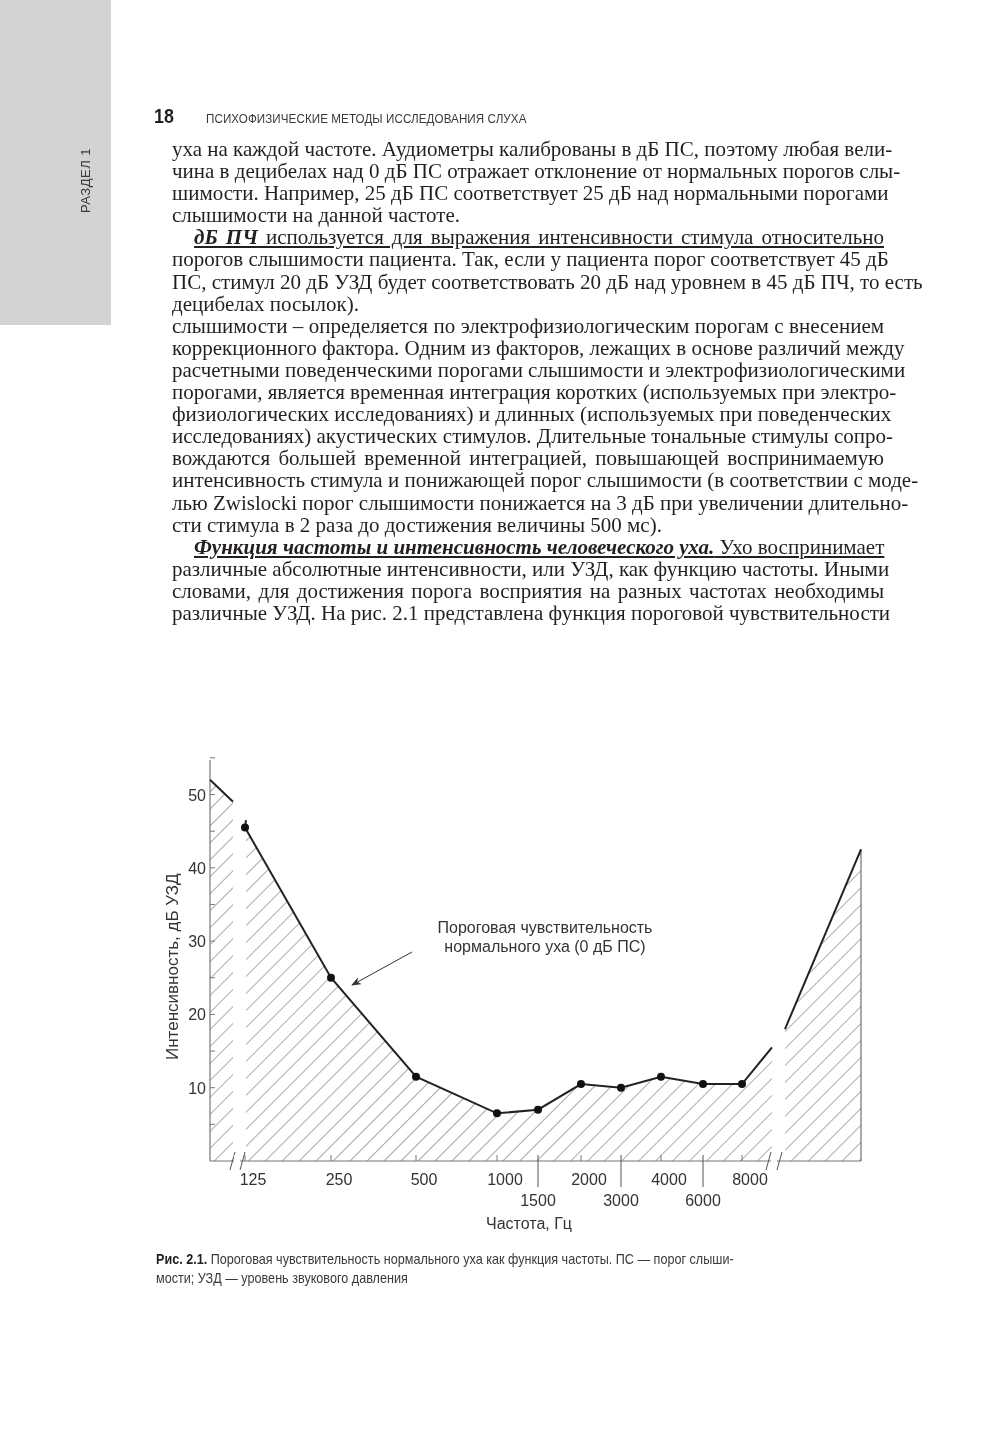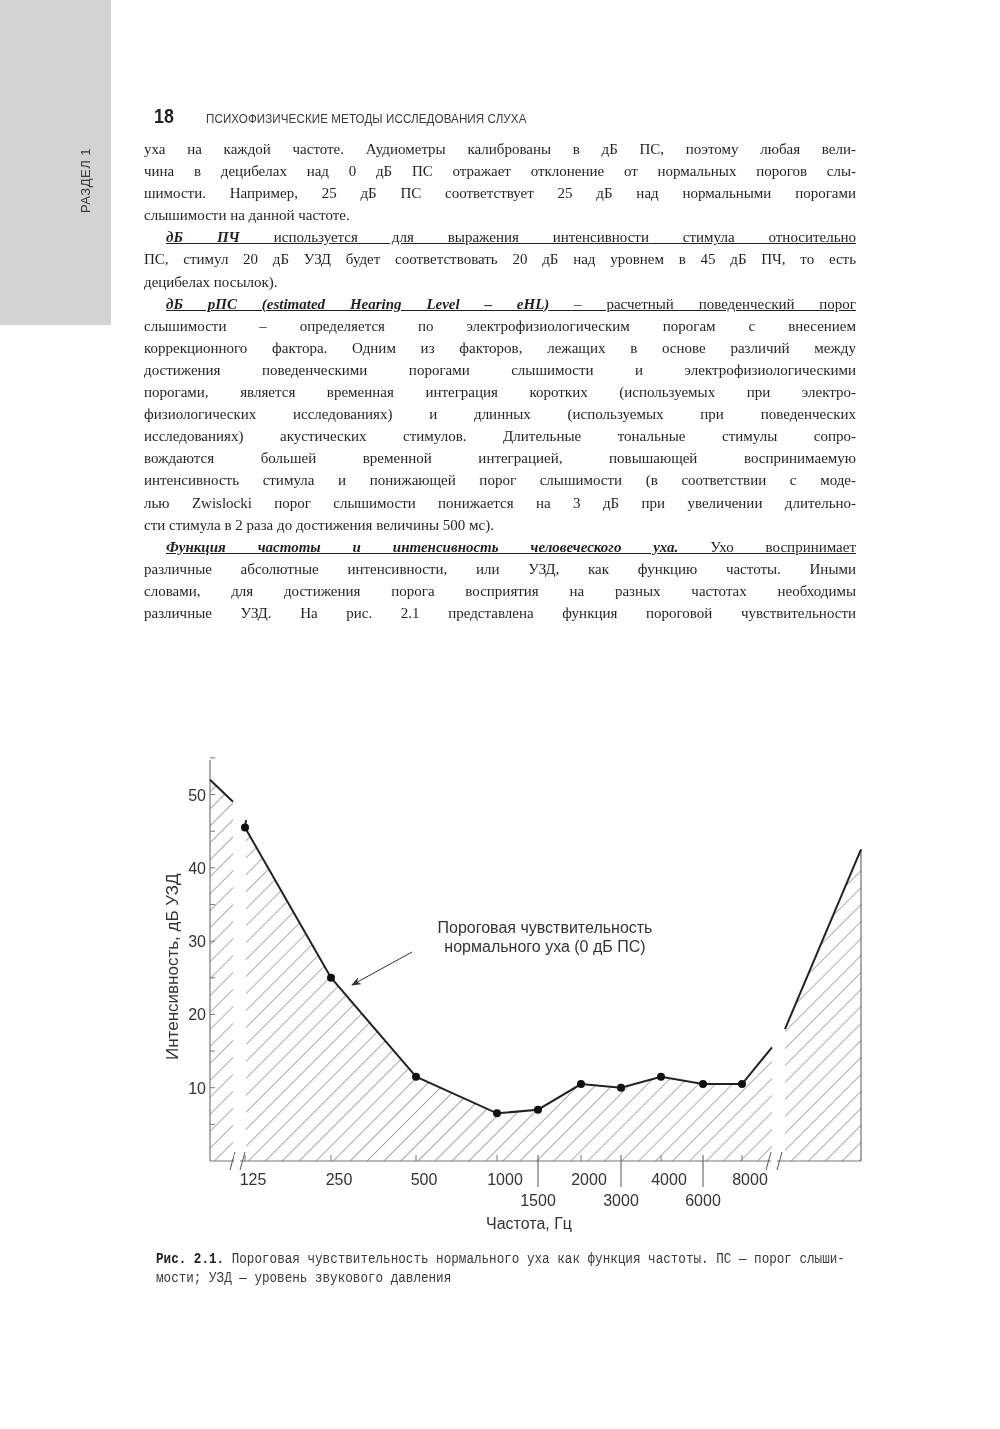--- a/index.html
+++ b/index.html
@@ -3,28 +3,28 @@
 <meta charset="utf-8">
 <style>
   html, body { margin: 0; padding: 0; background: #ffffff; }
   body { width: 1000px; height: 1429px; position: relative; overflow: hidden; font-family: "Liberation Serif", "DejaVu Serif", serif; color: #231f20; }
   .side-tab { position: absolute; left: 0; top: 0; width: 111px; height: 325px; background: #d3d3d3; }
   .side-label { position: absolute; left: 78px; top: 183px; width: 0; height: 0; }
   .side-label span { position: absolute; transform: rotate(-90deg); transform-origin: 0 0; font-family: "Liberation Sans", "DejaVu Sans", sans-serif; font-size: 13px; letter-spacing: 0.5px; color: #3a3a3a; white-space: nowrap; display:block; left: 0; top: 30px; }
   .running-head { position: absolute; left: 154px; top: 104px; display: flex; align-items: baseline; font-family: "Liberation Sans", "DejaVu Sans", sans-serif; justify-content: flex-end; }
   .page-num { font-size: 21px; font-weight: bold; color: #231f20; transform: scaleX(0.85); transform-origin: left; width: 40px; }
   .running-title { font-size: 13.5px; color: #3a3a3a; letter-spacing: 0.1px; transform: scaleX(0.86); transform-origin: left; margin-left: 12px; white-space: nowrap; }
-  .body-text { position: absolute; left: 144px; top: 138px; width: 712px; font-size: 15px; line-height: 22.1px; }
+  .body-text { position: absolute; left: 172px; top: 138px; width: 712px; font-size: 21px; line-height: 22.1px; }
   .line { display: block; text-align: justify; text-align-last: justify; white-space: nowrap; height: 22.1px; overflow: visible; }
   .line.last { text-align-last: left; }
   .line.indent { padding-left: 22px; text-decoration: underline; }
   .term { font-weight: bold; font-style: italic; }
   .chart-wrap { position: absolute; left: 150px; top: 750px; width: 730px; height: 490px; }
   .chart-wrap svg { width: 730px; height: 490px; display: block; }
-  .caption { position: absolute; left: 156px; top: 1250px; width: 712px; font-family: Liberation Mono, monospace; font-size: 14.5px; line-height: 19px; color: #3a3a3a; }
+  .caption { position: absolute; left: 156px; top: 1250px; width: 712px; font-family: Liberation Sans, sans-serif; font-size: 14.5px; line-height: 19px; color: #3a3a3a; }
   .caption .cap-line { display:block; white-space: nowrap; transform: scaleX(0.87); transform-origin: left; }
   .caption .cap-label { font-weight: bold; color: #231f20; }
 </style>
 </head>
 <body>
 
 <div class="side-tab">
   <div class="side-label">
       <span>РАЗДЕЛ 1</span>
     </div>
@@ -39,32 +39,32 @@
 
   <div>
     <span class="line"><span>уха на каждой частоте. Аудиометры калиброваны в дБ ПС, поэтому любая вели-</span></span>
     <span class="line"><span>чина в децибелах над 0 дБ ПС отражает отклонение от нормальных порогов слы-</span></span>
     <span class="line"><span>шимости. Например, 25 дБ ПС соответствует 25 дБ над нормальными порогами</span></span>
     <span class="line last"><span>слышимости на данной частоте.</span></span>
   </div>
 
   <div>
     <span class="line indent"><span class="term">дБ ПЧ</span><span> используется для выражения интенсивности стимула относительно</span></span>
+    <span class="line"><span>порогов слышимости пациента. Так, если у пациента порог соответствует 45 дБ</span></span>
     <span class="line"><span>ПС, стимул 20 дБ УЗД будет соответствовать 20 дБ над уровнем в 45 дБ ПЧ, то есть</span></span>
   </div>
 
   <div>
     <span class="line last"><span>децибелах посылок).</span></span>
   </div>
 
   <div>
-    <span class="line indent"><span class="term">дБ рПС (estimated Hearing Level – eHL)</span><span> – расчетный поведенческий порог</span></span>
     <span class="line"><span>слышимости – определяется по электрофизиологическим порогам с внесением</span></span>
     <span class="line"><span>коррекционного фактора. Одним из факторов, лежащих в основе различий между</span></span>
-    <span class="line"><span>достижения поведенческими порогами слышимости и электрофизиологическими</span></span>
+    <span class="line"><span>расчетными поведенческими порогами слышимости и электрофизиологическими</span></span>
     <span class="line"><span>порогами, является временная интеграция коротких (используемых при электро-</span></span>
     <span class="line"><span>физиологических исследованиях) и длинных (используемых при поведенческих</span></span>
     <span class="line"><span>исследованиях) акустических стимулов. Длительные тональные стимулы сопро-</span></span>
     <span class="line"><span>вождаются большей временной интеграцией, повышающей воспринимаемую</span></span>
     <span class="line"><span>интенсивность стимула и понижающей порог слышимости (в соответствии с моде-</span></span>
     <span class="line"><span>лью Zwislocki порог слышимости понижается на 3 дБ при увеличении длительно-</span></span>
     <span class="line last"><span>сти стимула в 2 раза до достижения величины 500 мс).</span></span>
   </div>
 
   <div>

